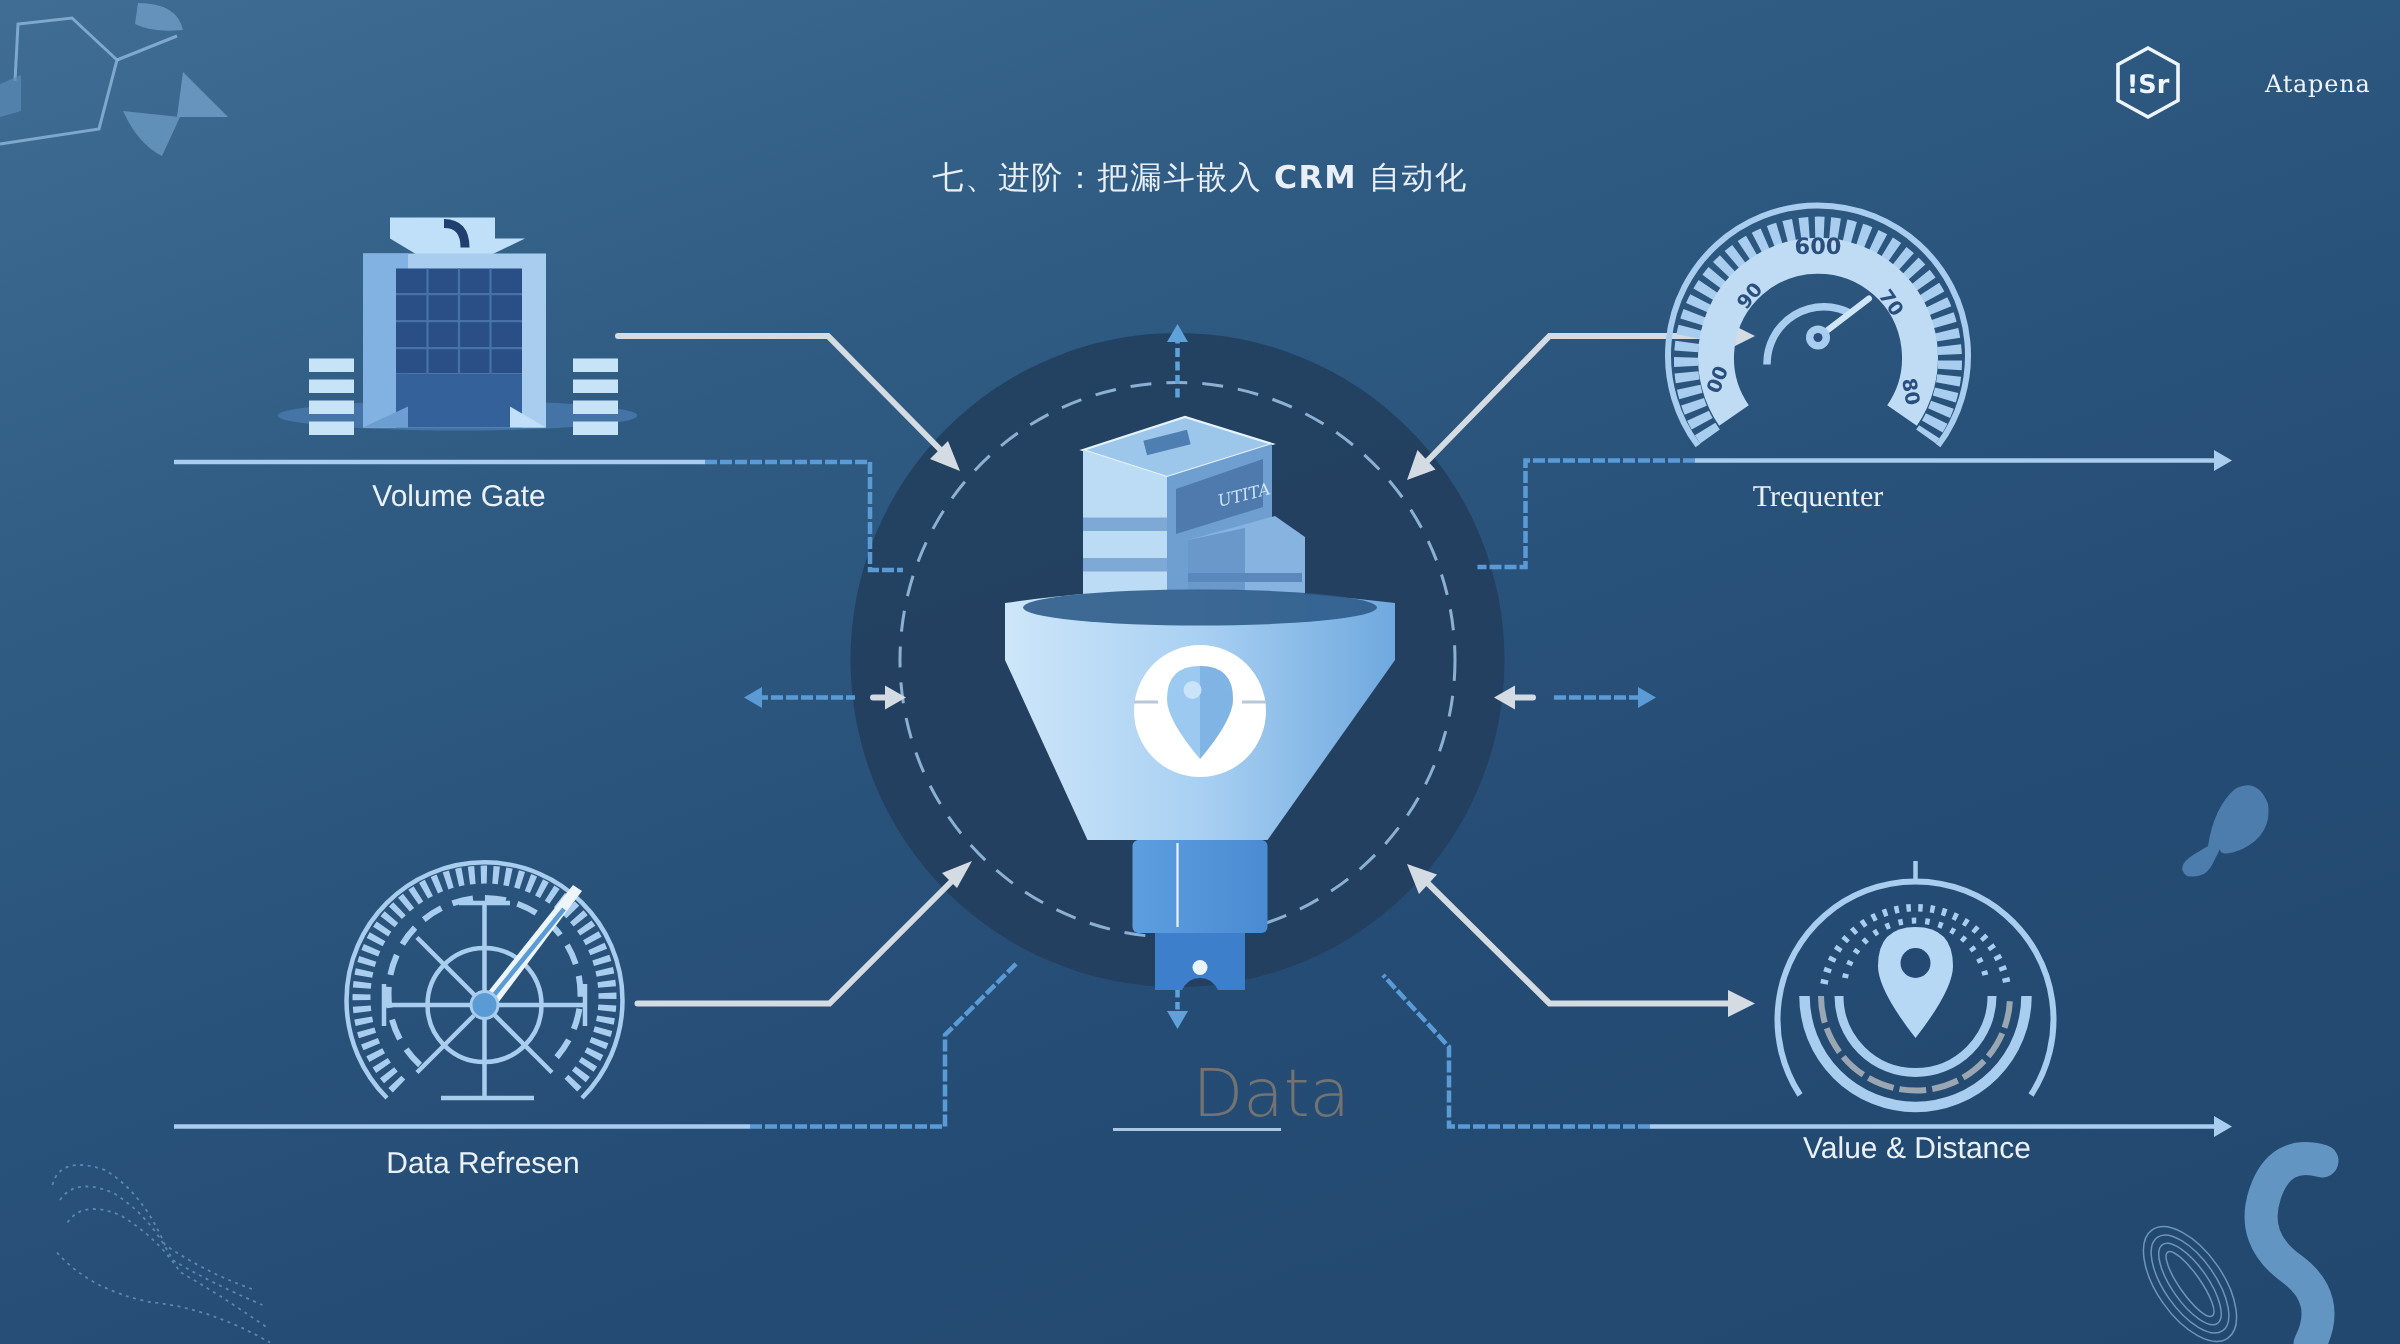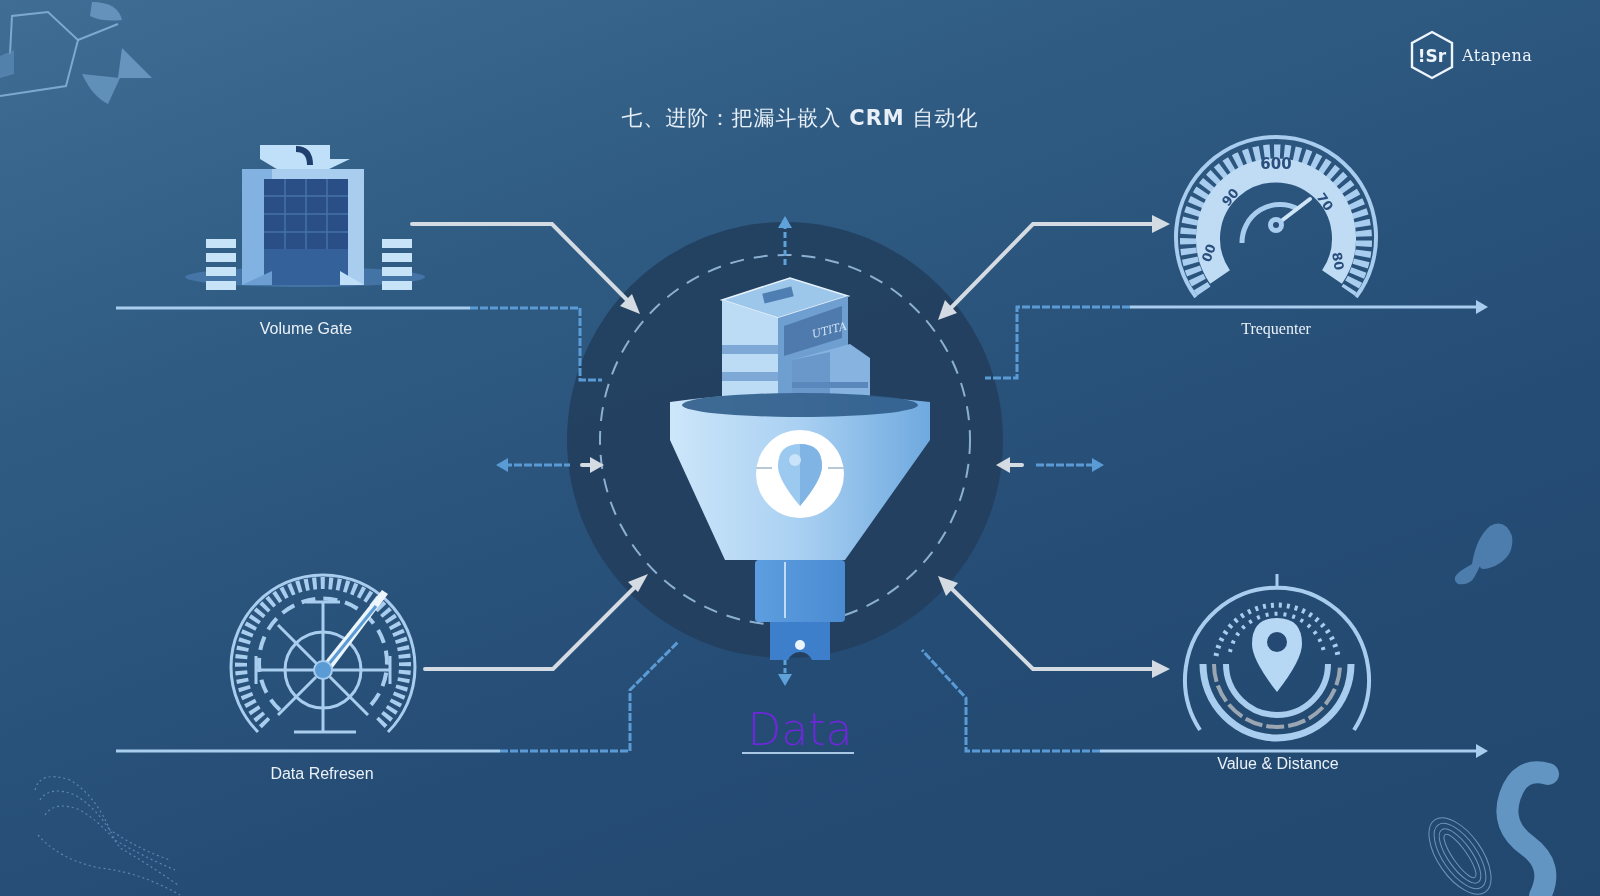--- a/index.html
+++ b/index.html
@@ -9,29 +9,29 @@
     font-family: "DejaVu Sans", "Liberation Sans", sans-serif;
     color: #e6eef7;
   }
   .abs { position: absolute; }
   svg { position: absolute; overflow: visible; }
   .title {
     left: 0; top: 104px; width: 1600px; text-align: center;
     font-size: 21px; color: #e8eff7; letter-spacing: 1px;
   }
   .title .crm { font-weight: bold; }
-  .logo { left: 1410px; top: 30px; height: 50px; display: flex; align-items: center; }
+  .logo { left: 1410px; top: 30px; height: 50px; display: flex; align-items: center; padding-left: 48px; }
   .logo-text { font-family: "DejaVu Serif", "Liberation Serif", serif; font-size: 16px; color: #eef4fb; margin-left: 52px; letter-spacing: 0.5px; }
   .label {
     font-family: "Liberation Sans", "DejaVu Sans", sans-serif;
-    font-size: 16px; color: #eaf1f8; text-align: center; width: 240px;
+    font-size: 20px; color: #eaf1f8; text-align: center; width: 240px;
   }
   .center-label {
     font-family: "DejaVu Sans", sans-serif; font-weight: 300;
-    font-size: 44px; color: #6d28d9; left: 700px; top: 704px; width: 200px; text-align: center;
+    font-size: 44px; color: #737373; left: 700px; top: 704px; width: 200px; text-align: right;
   }
   .center-label-underline { left: 742px; top: 752px; width: 112px; height: 2px; background: #a9c8e6; }
 </style>
 </head>
 <body>
 
 <svg width="180" height="120" style="left:0;top:0;">
   <polyline points="0,96 66,86 78,40 48,12 12,16 10,54" fill="none" stroke="#8fb8dd" stroke-width="2" opacity="0.8"></polyline>
   <line x1="78" y1="40" x2="118" y2="24" stroke="#8fb8dd" stroke-width="2" opacity="0.8"></line>
   <path d="M92,2 Q118,2 122,20 Q102,22 90,16 Z" fill="#6e9cc6" opacity="0.8"></path>
@@ -205,21 +205,21 @@
         <rect x="26" y="146" width="30" height="9"></rect>
       <rect x="202" y="104" width="30" height="9"></rect>
         <rect x="202" y="118" width="30" height="9"></rect>
       <rect x="202" y="132" width="30" height="9"></rect>
         <rect x="202" y="146" width="30" height="9"></rect>
     </g>
   </svg>
   <div class="abs label" style="left:6px;top:185px;">Volume Gate</div>
 </div>
 
-<div class="abs" style="left:1156px;top:125px;width:240px;height:225px;">
+<div class="abs" style="left:1092px;top:125px;width:240px;height:225px;">
   <svg width="240" height="180" style="left:0;top:0;">
     <path d="M40,172 A100,100 0 1 1 200,172" fill="none" stroke="#a9cdee" stroke-width="4"></path>
     <path d="M48,166 A88,88 0 1 1 192,166" fill="none" stroke="#a9cdee" stroke-width="16" stroke-dasharray="6 4"></path>
     <path d="M64,152 A68,68 0 1 1 176,152" fill="none" stroke="#bfdcf4" stroke-width="24"></path>
     <text x="120" y="44" text-anchor="middle" font-size="15" font-weight="bold" fill="#2a4f7e" font-family="DejaVu Sans, sans-serif">600</text>
     <text x="72" y="82" font-size="13" font-weight="bold" fill="#2a4f7e" transform="rotate(-50 72 82)">90</text>
     <text x="160" y="72" font-size="13" font-weight="bold" fill="#2a4f7e" transform="rotate(55 160 72)">70</text>
     <text x="54" y="138" font-size="13" font-weight="bold" fill="#2a4f7e" transform="rotate(-70 54 138)">00</text>
     <text x="176" y="128" font-size="13" font-weight="bold" fill="#2a4f7e" transform="rotate(80 176 128)">80</text>
     <path d="M86,118 A38,38 0 0 1 142,84" fill="none" stroke="#a9cdee" stroke-width="5"></path>

